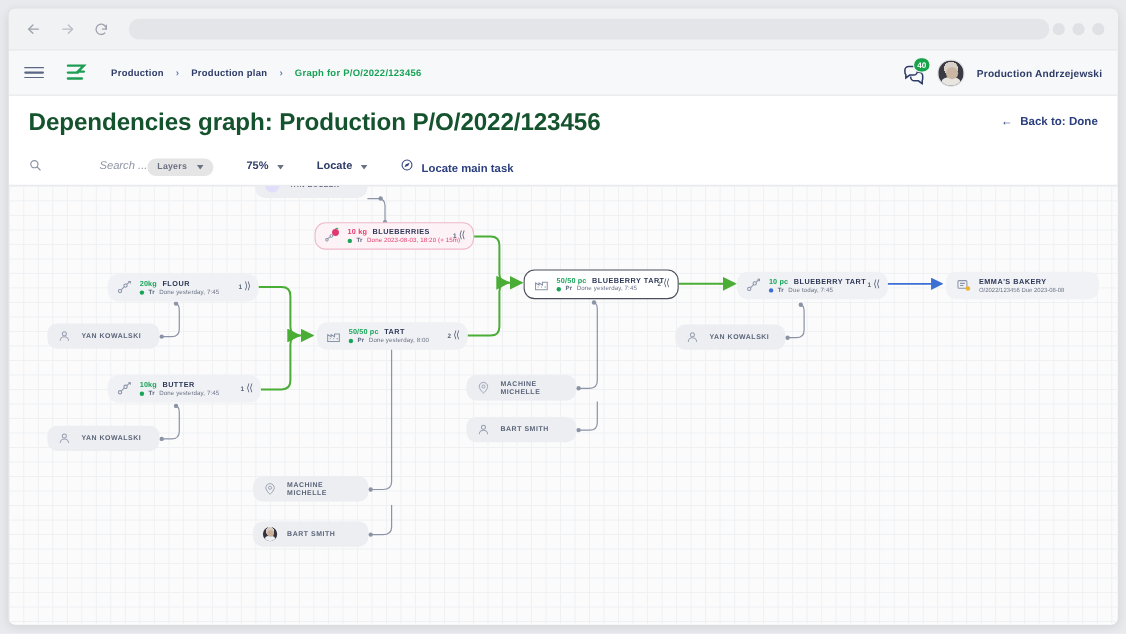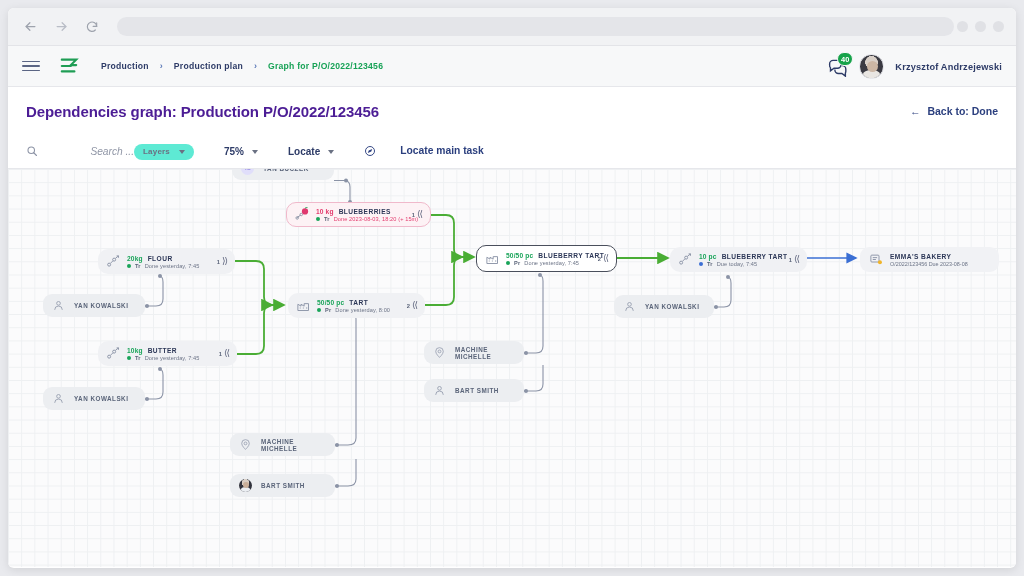--- a/index.html
+++ b/index.html
@@ -95,49 +95,49 @@
     border-radius:50%; background:#cbb6a4; z-index:2;
   }
   .username { font-size: 9.2px; font-weight: 700; color:#2d3b67; letter-spacing:.2px; }
 
   
   .titlerow {
     height: 48px;
     display:flex; align-items:center; padding: 0 18px;
     position: relative;
   }
-  .pagetitle { font-size: 15px; font-weight: 700; color:#4c1d95; letter-spacing:-.1px; }
+  .pagetitle { font-size: 22px; font-weight: 700; color:#14532d; letter-spacing:-.1px; }
   .backlink {
     position:absolute; right:18px; top:50%; transform:translateY(-50%);
     display:flex; align-items:center; gap:7px;
     color:#2b3f7e; font-size:10.5px; font-weight:700;
   }
 
   
   .toolbar {
     height: 34px;
     display:flex; align-items:center; gap: 0;
     padding: 0 18px;
     border-bottom: 1px solid #e6e7eb;
   }
   .tb-search { display:flex; align-items:center; gap:8px; width: 108px; justify-content: space-between; }
   .tb-search span { font-size:10.2px; color:#9096a6; font-style: italic; }
   .tb-chip {
-    background:#5eead4; border-radius: 11px;
+    background:#e5e5e5; border-radius: 11px;
     padding: 3.5px 9px;
     display:flex; align-items:center; gap: 9px;
     font-size: 8px; font-weight:700; color:#6a7183; letter-spacing:.2px;text-align:right;
   }
   .tb-item {
     display:flex; align-items:center; gap: 8px;
     font-size: 10px; font-weight:700; color:#2d3b67;
     margin-left: 30px;
   }
   .caret { width:0; height:0; border-left:3.2px solid transparent; border-right:3.2px solid transparent; border-top:4px solid #6a7183; }
-  .tb-locate { display:flex; align-items:flex-start; gap:24px; margin-left:30px; font-size:10.3px; font-weight:700; color:#2b3f7e;}
+  .tb-locate { display:flex; align-items:flex-end; gap:7px; margin-left:30px; font-size:10.3px; font-weight:700; color:#2b3f7e;}
 
   
   .canvas {
     position: relative;
     height: 398px;
     background-color: #fbfbfc;
     background-image:
       linear-gradient(to right, #eef0f2 1px, transparent 1px),
       linear-gradient(to bottom, #eef0f2 1px, transparent 1px);
     background-size: 13.2px 13.2px;
@@ -253,21 +253,21 @@
     </div>
     <div class="topright">
       <div class="chat-wrap">
         <svg width="21" height="21" viewBox="0 0 24 24" fill="none" stroke="#2d3b67" stroke-width="1.6">
           <path d="M3 9a4 4 0 014-4h5a4 4 0 014 4v1a4 4 0 01-4 4H8l-4 3v-3.4A4 4 0 013 10.5z"></path>
           <path d="M9 15.5v.5a4 4 0 004 4h4l4 3V19.5a4 4 0 00.5-2V15a4 4 0 00-4-4h-1"></path>
         </svg>
         <span class="badge">40</span>
       </div>
       <div class="avatar"></div>
-      <span class="username">Krzysztof Andrzejewski</span>
+      <span class="username">Production Andrzejewski</span>
     </div>
   </div>
 
   <div class="titlerow">
     <h1 class="pagetitle">Dependencies graph: Production P/O/2022/123456</h1>
     <a class="backlink">
       <span>←</span>
       <span>Back to: Done</span>
     </a>
   </div>

